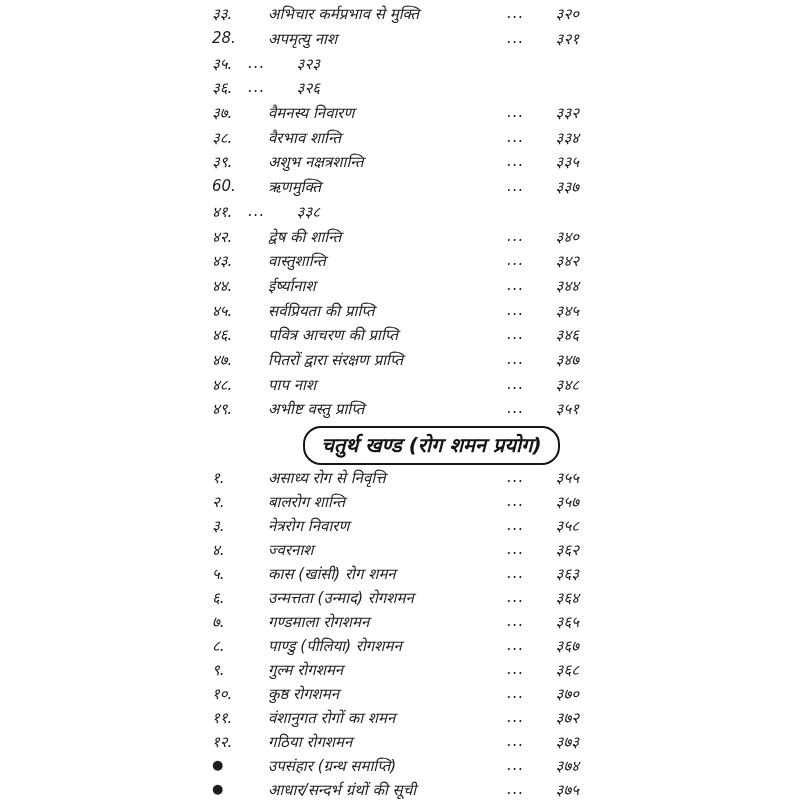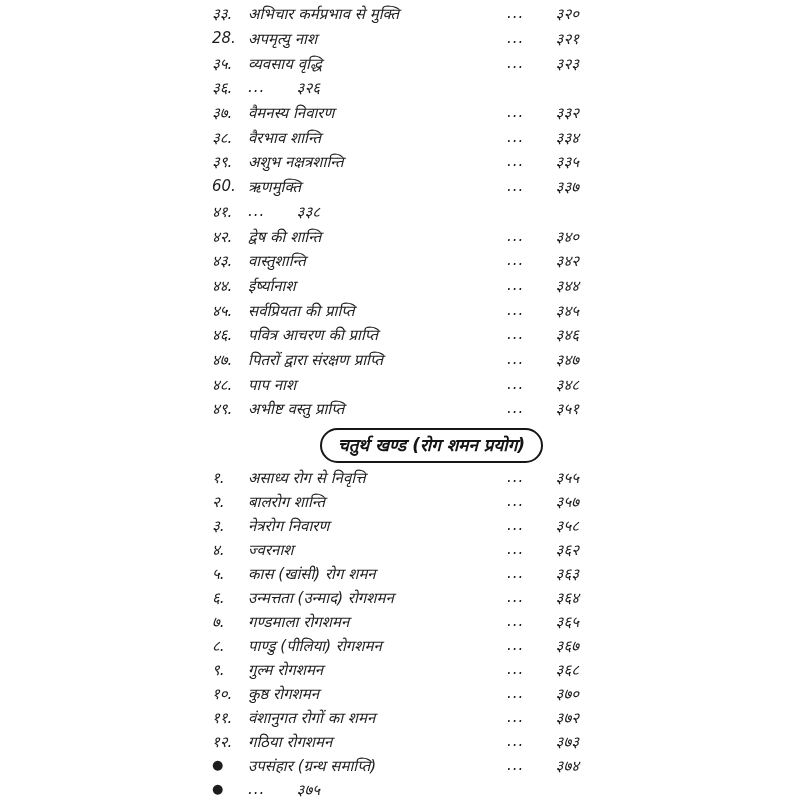--- a/index.html
+++ b/index.html
@@ -32,20 +32,21 @@
   .block-lower .row { height: 24.0px; }
   .num {
     flex: none;
     width: 36px;
     overflow: hidden;
   }
   .num.bullet { font-size: 13px; }
   .title {
     flex: 1 1 auto;
     overflow: hidden;
+    margin-left: 20px;
   }
   .dots {
     flex: none;
     width: 16px;
     margin-right: 10px;
     letter-spacing: 1px;
     text-align: left;
   }
   .pg {
     flex: none;
@@ -59,21 +60,21 @@
     align-items: center;
     justify-content: center;
   }
   .header-box {
     position: relative;
     left: 36px;
     border: 2px solid #161616;
     border-radius: 18px;
     padding: 3px 16px 5px 16px;
     font-weight: 700;
-    font-size: 17px;
+    font-size: 20px;
     color: #141414;
     white-space: nowrap;
   }
 </style>
 </head>
 <body>
 
 <div class="page">
   <div class="toc">
     <div class="block-upper" id="block-upper">
@@ -86,21 +87,20 @@
 
   <div class="row">
     <span class="num">28.</span>
     <span class="title">अपमृत्यु नाश</span>
     <span class="dots">...</span>
     <span class="pg">३२१</span>
   </div>
 
   <div class="row">
     <span class="num">३५.</span>
-    <span class="title">व्यवसाय वृद्धि</span>
     <span class="dots">...</span>
     <span class="pg">३२३</span>
   </div>
 
   <div class="row">
     <span class="num">३६.</span>
     <span class="dots">...</span>
     <span class="pg">३२६</span>
   </div>
 
@@ -284,18 +284,19 @@
 
   <div class="row">
     <span class="num bullet">●</span>
     <span class="title">उपसंहार (ग्रन्थ समाप्ति)</span>
     <span class="dots">...</span>
     <span class="pg">३७४</span>
   </div>
 
   <div class="row">
     <span class="num bullet">●</span>
+    <span class="title">आधार/सन्दर्भ ग्रंथों की सूची</span>
     <span class="dots">...</span>
     <span class="pg">३७५</span>
   </div>
 </div>
   </div>
 </div>
 
 </body></html>

